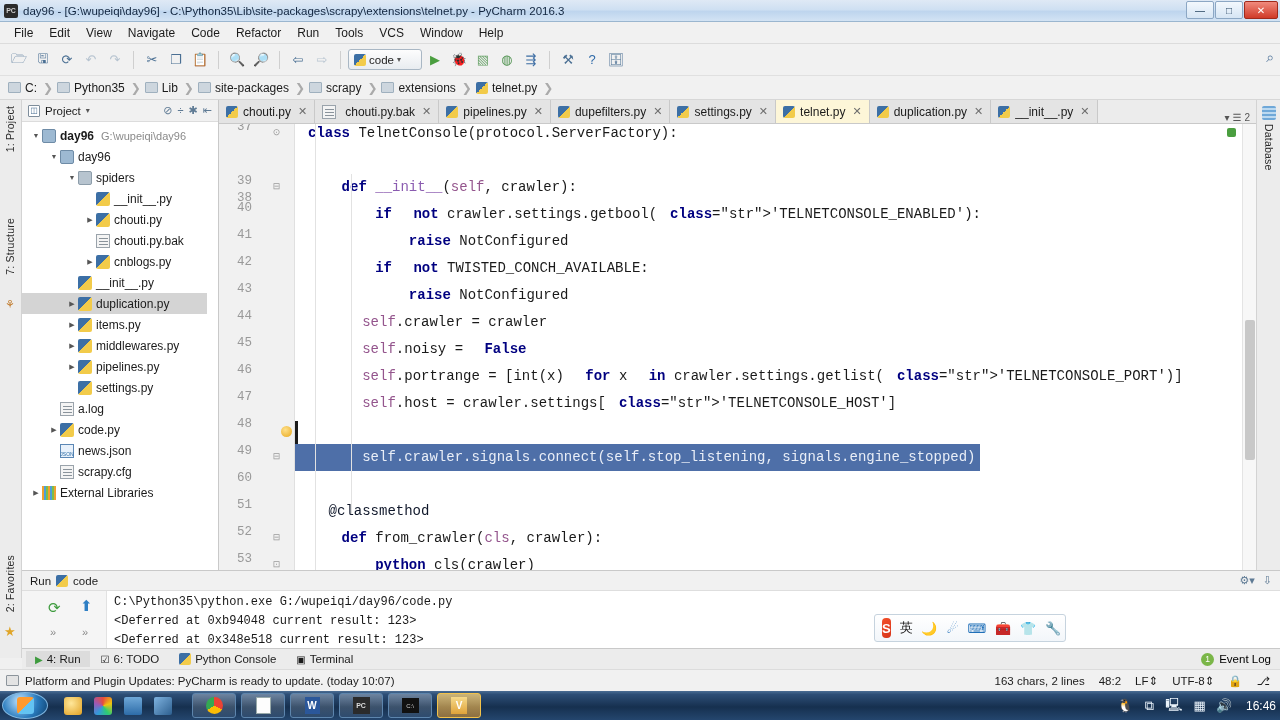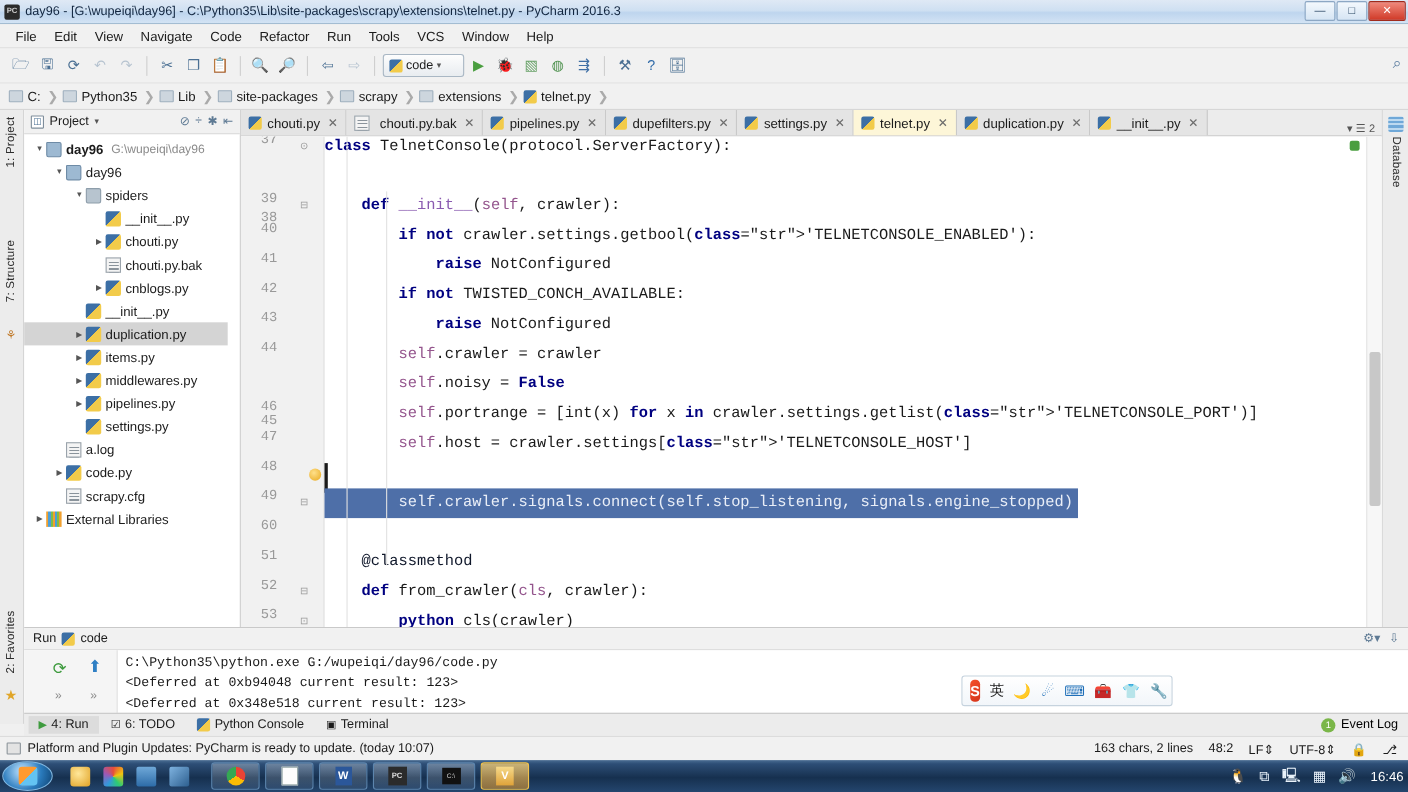--- a/index.html
+++ b/index.html
@@ -146,21 +146,21 @@
            font-size:12.5px; color:#999; text-align:right; width:30px; }
   .fold { position:absolute; left:52px; width:11px; color:#9a9a9a; font-size:9px; text-align:center;}
   .code-area { position:absolute; left:76px; top:0; right:14px; height:446px; }
   .cl {
     position:absolute; left:0; height:27px; line-height:27px;
     font-family:"Liberation Mono", monospace; font-size:14px; color:#1a1a1a;
     white-space:pre;
   }
   .cl.hl { background:#4e6fa8; color:#e9eef7; }
   .row-hl-gutter { position:absolute; left:0; width:76px; height:27px; background:#fcf6dd; }
-  .kw { color:#000080; font-weight:bold; }
+  .kw { color:#000080; font-weight:bold;margin-left:13px; }
   .dec { color:#0f172a; }
   .self { color:#94558d; }
   .dunder { color:#8a5bb0; }
   .vline { position:absolute; width:1px; background:#e2e2e2; }
   .edge-mark { position:absolute; right:0; top:0; width:14px; height:446px; background:#f7f7f7; border-left:1px solid #e4e4e4;}
   .scroll-thumb { position:absolute; right:1px; width:10px; background:#c8c8c8; border-radius:2px; }
   .bulb { position:absolute; width:11px;height:11px;border-radius:50%;
           background:radial-gradient(circle at 40% 35%,#ffe08a,#e8a81d); }
 
   
@@ -459,20 +459,26 @@
         </div>
         <div class="row">
           <span style="width: 26px; flex: 0 0 auto;"></span>
           <span class="arrow">▶</span>
           <span class="ic py"></span>
           <span>code.py</span>
         </div>
         <div class="row">
           <span style="width: 26px; flex: 0 0 auto;"></span>
           <span class="arrow empty">▶</span>
+          <span class="ic json">JSON</span>
+          <span>news.json</span>
+        </div>
+        <div class="row">
+          <span style="width: 26px; flex: 0 0 auto;"></span>
+          <span class="arrow empty">▶</span>
           <span class="ic txt"></span>
           <span>scrapy.cfg</span>
         </div>
         <div class="row">
           <span style="width: 8px; flex: 0 0 auto;"></span>
           <span class="arrow">▶</span>
           <span class="ic lib"></span>
           <span>External Libraries</span>
         </div>
       </div>
@@ -530,21 +536,21 @@
     <div class="row-hl-gutter" style="top:297px;"></div>
     <div class="gutter" id="gutter">
         <div class="gline" style="top: -4px;">37</div>
         <div class="gline" style="top: 23px; margin-top: 44px;">38</div>
         <div class="gline" style="top: 50px;">39</div>
         <div class="gline" style="top: 77px;">40</div>
         <div class="gline" style="top: 104px;">41</div>
         <div class="gline" style="top: 131px;">42</div>
         <div class="gline" style="top: 158px;">43</div>
         <div class="gline" style="top: 185px;">44</div>
-        <div class="gline" style="top: 212px; margin-top: 39px;">45</div>
+        <div class="gline" style="top: 212px;">45</div>
         <div class="gline" style="top: 239px;">46</div>
         <div class="gline" style="top: 266px;">47</div>
         <div class="gline" style="top: 293px;">48</div>
         <div class="gline" style="top: 320px;">49</div>
         <div class="gline" style="top: 347px;">60</div>
         <div class="gline" style="top: 374px;">51</div>
         <div class="gline" style="top: 401px;">52</div>
         <div class="gline" style="top: 428px;">53</div>
         <div class="fold" style="top: 57px;">⊟</div>
         <div class="fold" style="top: 408px;">⊟</div>

